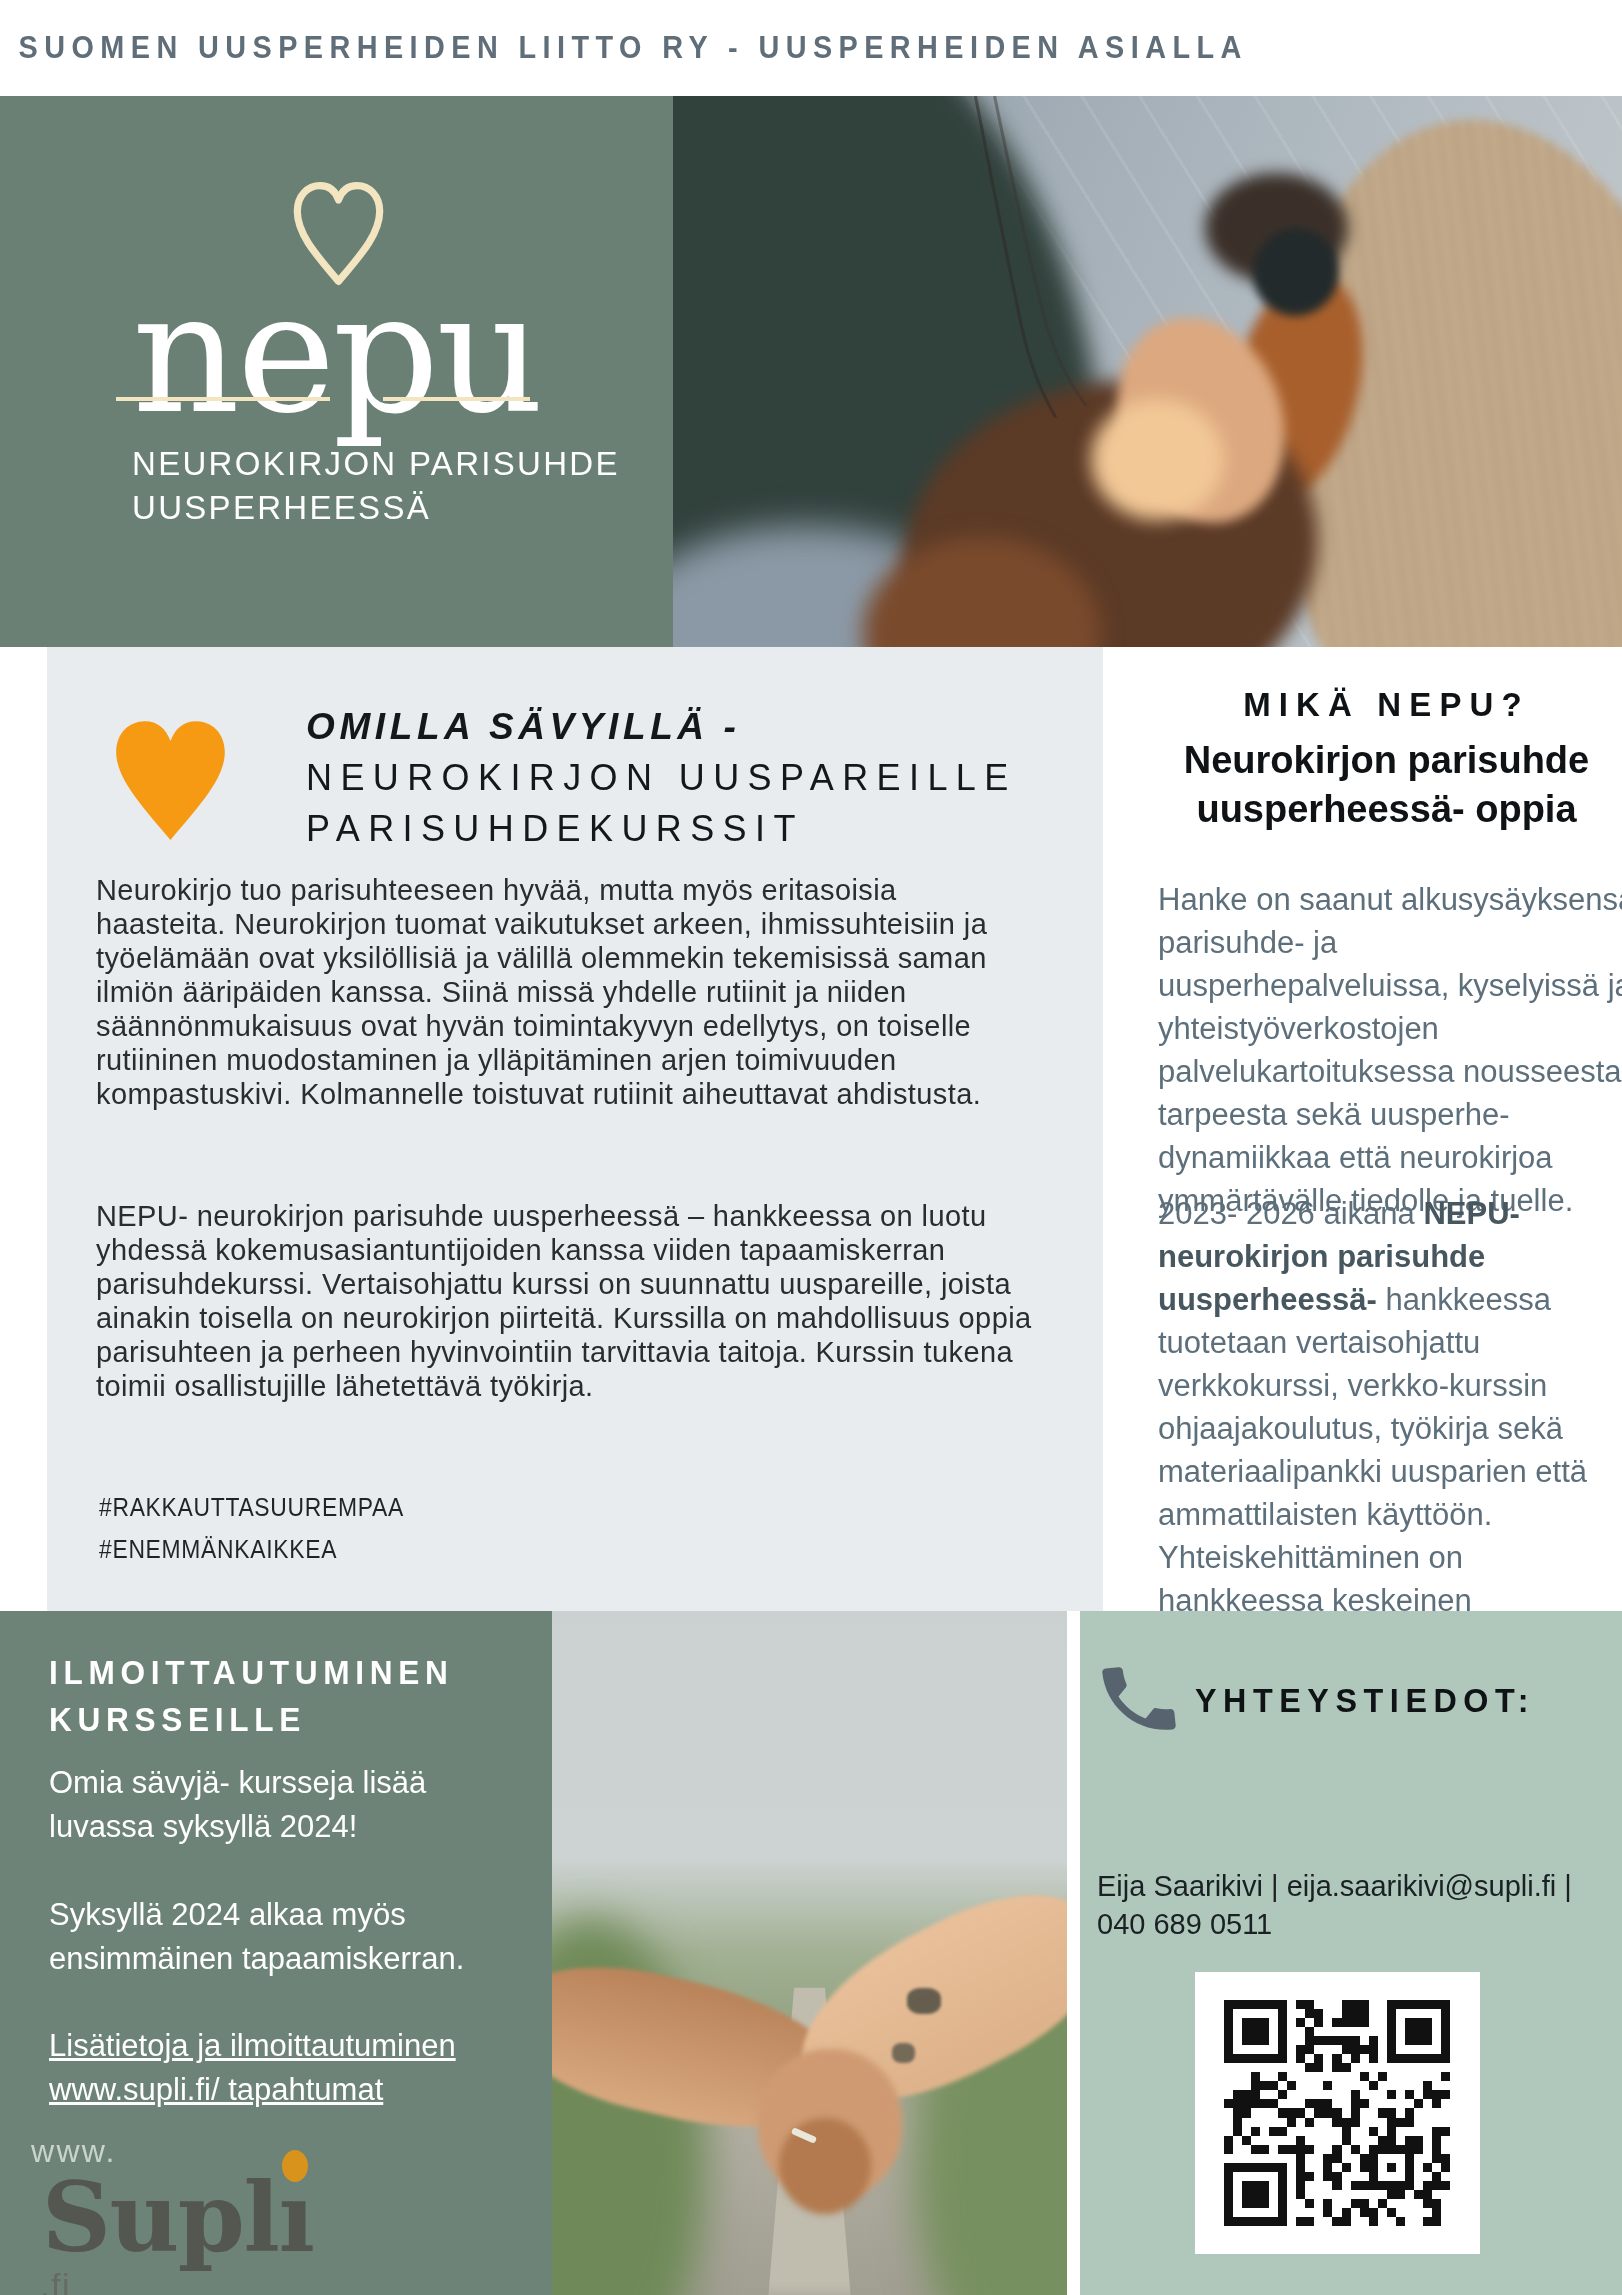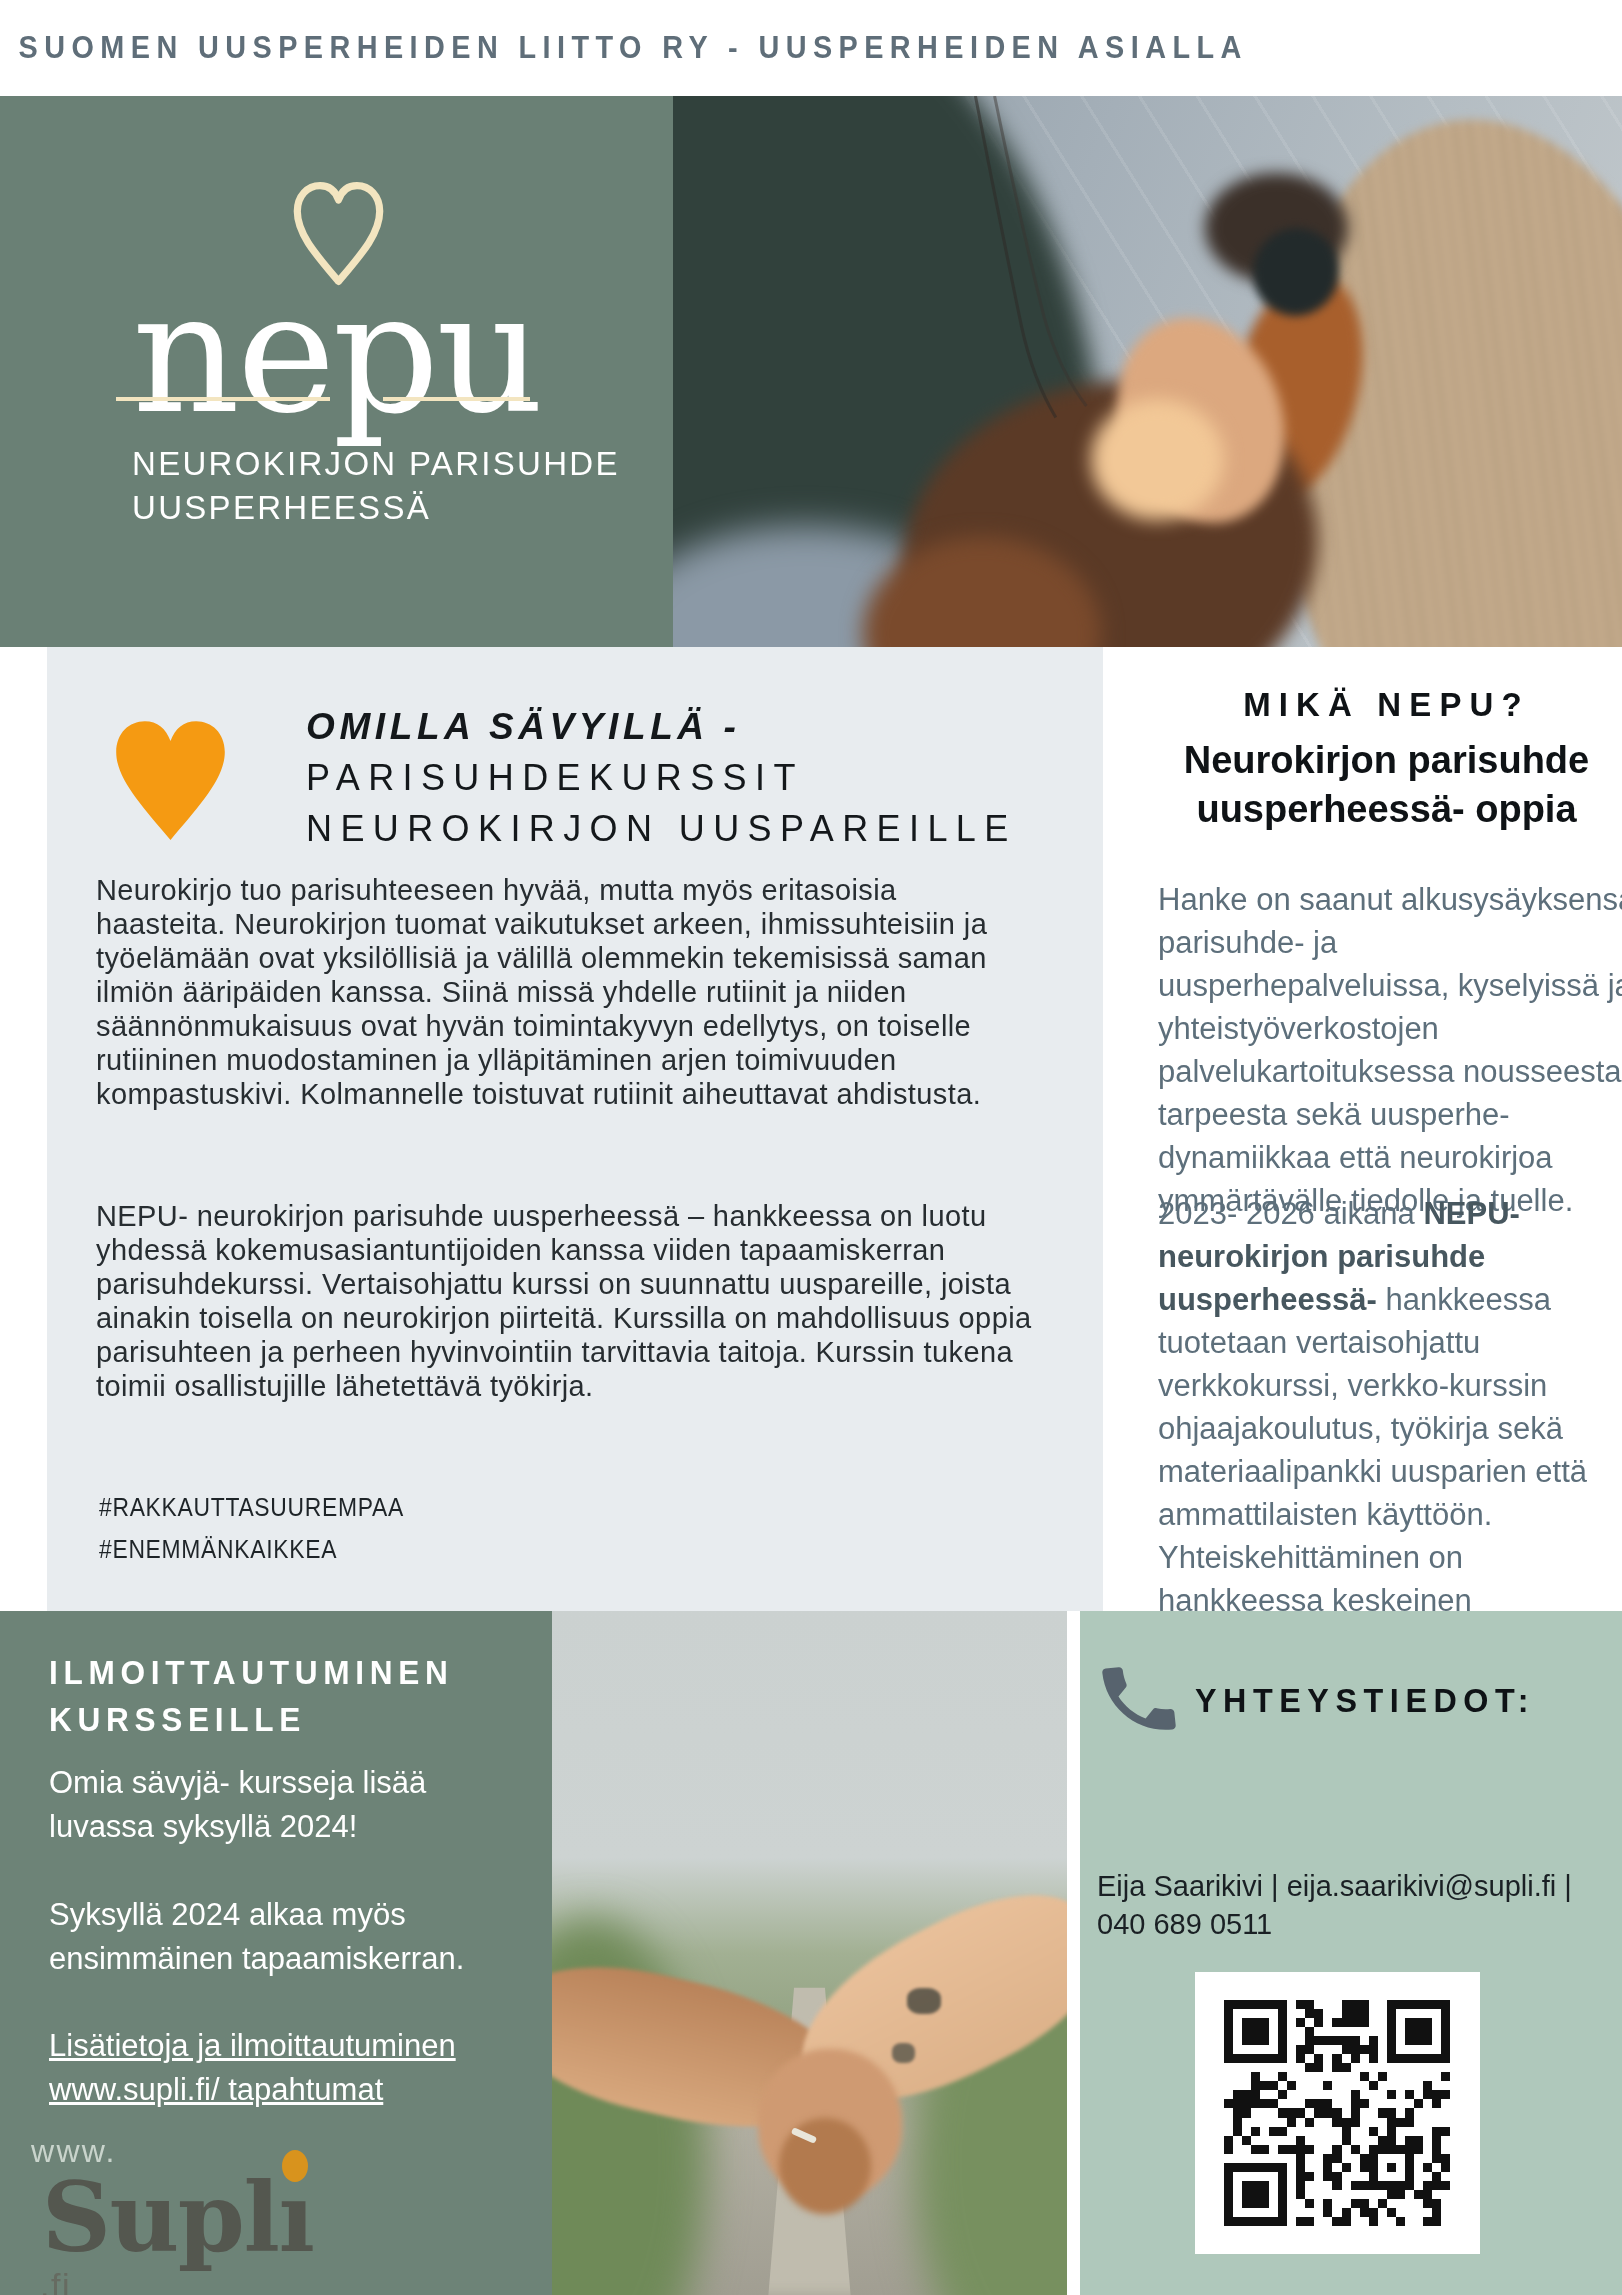--- a/index.html
+++ b/index.html
@@ -162,22 +162,22 @@
     </div>
   </section>
 
   <section class="middle">
     <div class="col-left">
       <svg class="heart-orange" viewBox="0 0 100 92">
         <path d="M50 90 C 30 66, 13 48, 13 30 C 13 17, 22 9, 32.5 9 C 41 9, 47 14, 50 22.5 C 53 14, 59 9, 67.5 9 C 78 9, 87 17, 87 30 C 87 48, 70 66, 50 90 Z" fill="#f59a12"></path>
       </svg>
       <div class="ml-heading">
         <div class="ml-h1">OMILLA SÄVYILLÄ -</div>
+        <div class="ml-h2">NEUROKIRJON UUSPAREILLE</div>
         <div class="ml-h2">PARISUHDEKURSSIT</div>
-        <div class="ml-h2">NEUROKIRJON UUSPAREILLE</div>
       </div>
       <p class="ml-para ml-p1">Neurokirjo tuo parisuhteeseen hyvää, mutta myös eritasoisia haasteita. Neurokirjon tuomat vaikutukset arkeen, ihmissuhteisiin ja työelämään ovat yksilöllisiä ja välillä olemmekin tekemisissä saman ilmiön ääripäiden kanssa. Siinä missä yhdelle rutiinit ja niiden säännönmukaisuus ovat hyvän toimintakyvyn edellytys, on toiselle rutiininen muodostaminen ja ylläpitäminen arjen toimivuuden kompastuskivi. Kolmannelle toistuvat rutiinit aiheuttavat ahdistusta.</p>
       <p class="ml-para ml-p2">NEPU- neurokirjon parisuhde uusperheessä – hankkeessa on luotu yhdessä kokemusasiantuntijoiden kanssa viiden tapaamiskerran parisuhdekurssi. Vertaisohjattu kurssi on suunnattu uuspareille, joista ainakin toisella on neurokirjon piirteitä. Kurssilla on mahdollisuus oppia parisuhteen ja perheen hyvinvointiin tarvittavia taitoja. Kurssin tukena toimii osallistujille lähetettävä työkirja.</p>
       <div class="ml-tags">
         <div>#RAKKAUTTASUUREMPAA</div>
         <div>#ENEMMÄNKAIKKEA</div>
       </div>
     </div>
     <div class="col-right">
       <div class="mr-h1">MIKÄ NEPU?</div>

